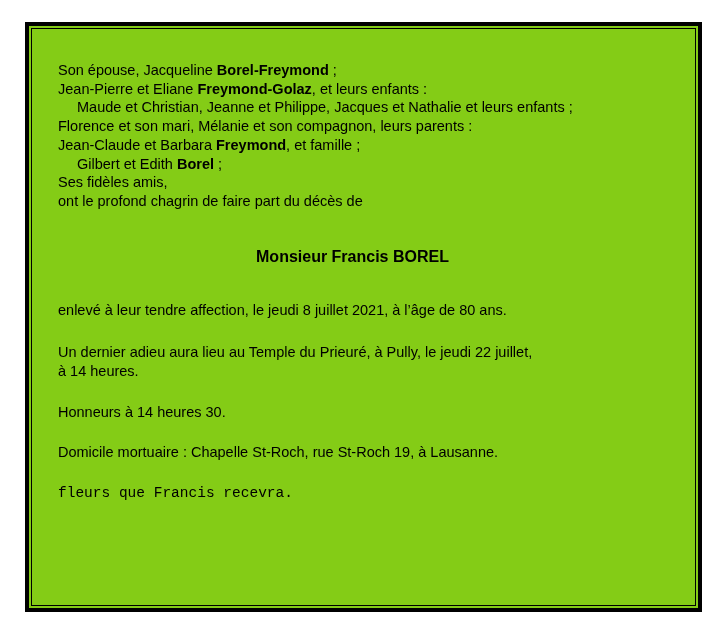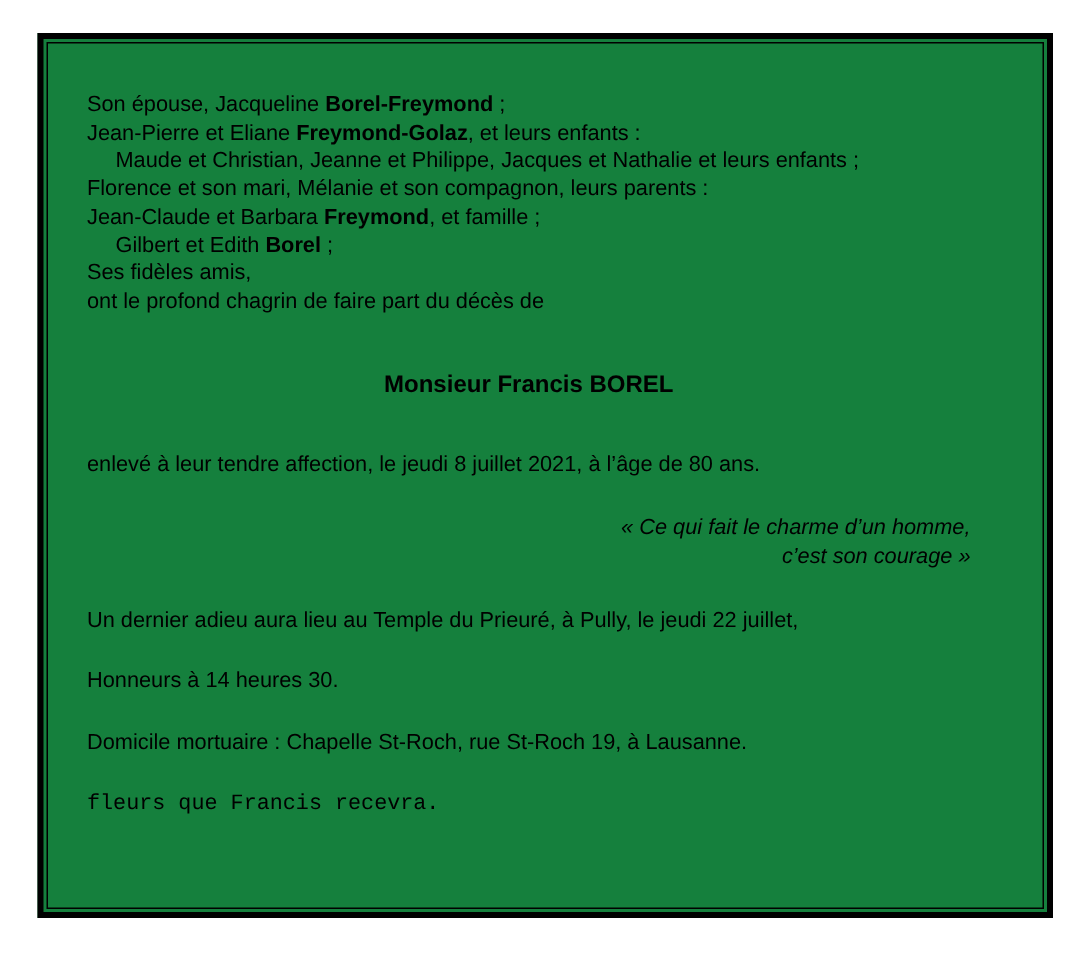--- a/index.html
+++ b/index.html
@@ -20,21 +20,21 @@
     overflow: hidden;
   }
   .frame-outer {
     position: absolute;
     left: 25px;
     top: 22px;
     width: 677px;
     height: 590px;
     border: 4px solid #000000;
     padding: 2px;
-    background: #15803d;
+    background: #84cc16;
   }
   .frame-inner {
     width: 100%;
     height: 100%;
     border: 1px solid #000000;
     overflow: hidden;
   }
   .content {
     padding: 32px 48px 0 26px;
     font-size: 14.5px;
@@ -86,27 +86,24 @@
             <div class="fam-line"><span>Jean-Claude et Barbara </span><span class="b">Freymond</span><span>, et famille ;</span></div>
             <div class="fam-line indent"><span>Gilbert et Edith </span><span class="b">Borel</span><span> ;</span></div>
             <div class="fam-line"><span>Ses fidèles amis,</span></div>
             <div class="fam-line"><span>ont le profond chagrin de faire part du décès de</span></div>
           </div>
 
         <div class="title">Monsieur Francis BOREL</div>
 
         <div class="death">enlevé à leur tendre affection, le jeudi 8 juillet 2021, à l’âge de 80 ans.</div>
 
-        <div class="quote">
-          <span class="qline">« Ce qui fait le charme d’un homme,</span>
-          <span class="qline">c’est son courage »</span>
-        </div>
 
         <div class="ceremony">
           <span class="cline">Un dernier adieu aura lieu au Temple du Prieuré, à Pully, le jeudi 22 juillet,</span>
+          <span class="cline">à 14 heures.</span>
         </div>
 
         <div class="honors">Honneurs à 14 heures 30.</div>
 
         <div class="mortuary">Domicile mortuaire : Chapelle St-Roch, rue St-Roch 19, à Lausanne.</div>
 
         <div class="donation">
           <span class="dline2">fleurs que Francis recevra.</span>
         </div>
 

